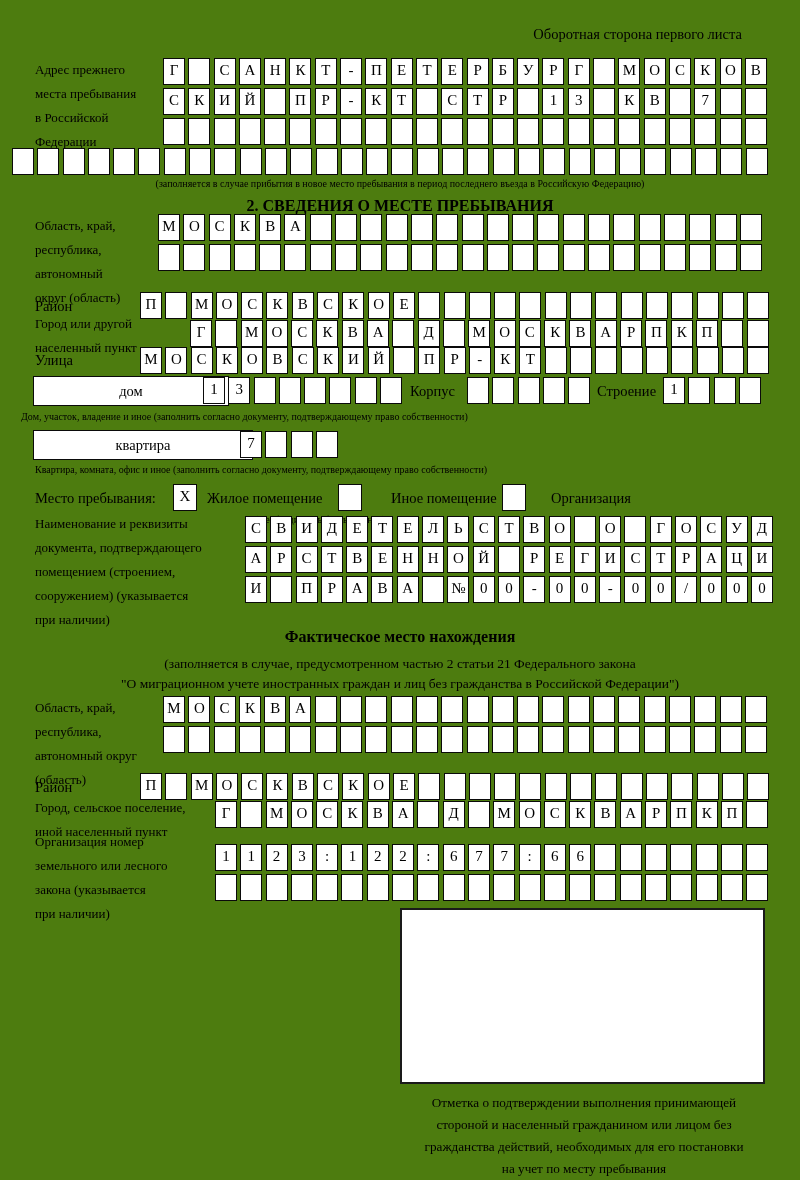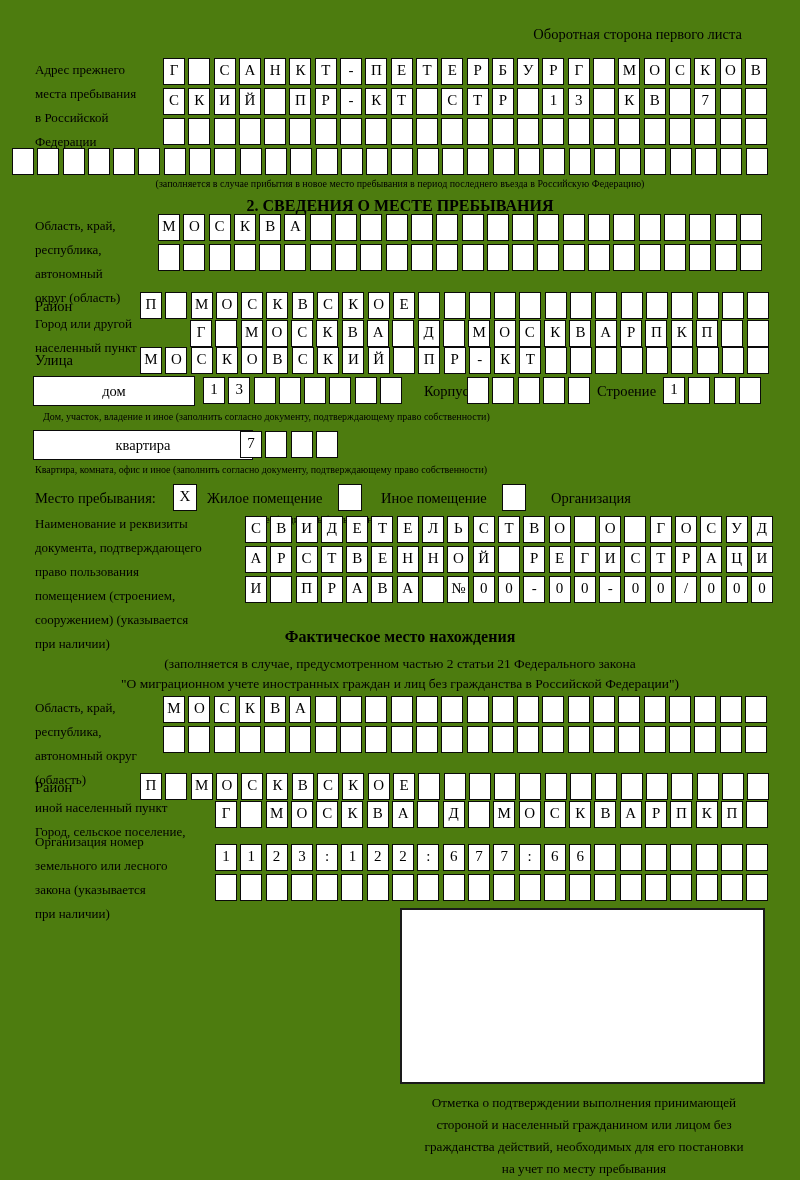--- a/index.html
+++ b/index.html
@@ -297,74 +297,73 @@
       <span class="cell"></span>
       <span class="cell"></span>
       <span class="cell"></span>
       <span class="cell"></span>
       <span class="cell"></span>
       <span class="cell"></span>
       <span class="cell"></span>
       <span class="cell"></span>
     </div>
 
-  <div class="abs widebox" style="left:33px;top:376px;width:162px;">
+  <div class="abs widebox" style="left:33px;top:376px;width:196px;">
     <span>дом</span>
   </div>
   <div class="abs cellrow" style="left:203px;top:377px;">
       <span class="cell">1</span>
       <span class="cell">3</span>
       <span class="cell"></span>
       <span class="cell"></span>
       <span class="cell"></span>
       <span class="cell"></span>
       <span class="cell"></span>
       <span class="cell"></span>
     </div>
-  <div class="abs lbl" style="left:424px;top:379px;">Корпус</div>
+  <div class="abs lbl" style="left:410px;top:379px;">Корпус</div>
   <div class="abs cellrow" style="left:467px;top:377px;">
       <span class="cell"></span>
       <span class="cell"></span>
       <span class="cell"></span>
       <span class="cell"></span>
       <span class="cell"></span>
     </div>
   <div class="abs lbl" style="left:597px;top:379px;">Строение</div>
   <div class="abs cellrow" style="left:663px;top:377px;">
       <span class="cell">1</span>
       <span class="cell"></span>
       <span class="cell"></span>
       <span class="cell"></span>
     </div>
-  <div class="abs note" style="left:43px;top:411px;">Дом, участок, владение и иное (заполнить согласно документу, подтверждающему право собственности)</div>
+  <div class="abs note" style="left:21px;top:411px;">Дом, участок, владение и иное (заполнить согласно документу, подтверждающему право собственности)</div>
 
   <div class="abs widebox" style="left:33px;top:430px;width:220px;">
     <span>квартира</span>
   </div>
   <div class="abs cellrow" style="left:240px;top:431px;">
       <span class="cell">7</span>
       <span class="cell"></span>
       <span class="cell"></span>
       <span class="cell"></span>
     </div>
   <div class="abs note" style="left:35px;top:464px;">Квартира, комната, офис и иное (заполнить согласно документу, подтверждающему право собственности)</div>
 
   <div class="abs lbl" style="left:35px;top:486px;">Место пребывания:</div>
   <span class="cb" style="left:173px;top:484px;">X</span>
   <div class="abs lbl" style="left:207px;top:486px;">Жилое помещение</div>
   <span class="cb" style="left:338px;top:484px;"></span>
-  <div class="abs lbl" style="left:381px;top:486px;">Иное помещение</div>
+  <div class="abs lbl" style="left:391px;top:486px;">Иное помещение</div>
   <span class="cb" style="left:502px;top:484px;"></span>
   <div class="abs lbl" style="left:551px;top:486px;">Организация</div>
   <div class="abs note" style="left:140px;top:514px;width:360px;text-align:center;">(Необходимо выбрать нужное)</div>
 
   <div class="abs lblblock" style="left:35px;top:512px;">
     <div>Наименование и реквизиты</div>
     <div>документа, подтверждающего</div>
-    <div>право пользования</div>
     <div>помещением (строением,</div>
     <div>сооружением) (указывается</div>
     <div>при наличии)</div>
   </div>
   <div class="abs cellrow" style="left:245px;top:516px;">
       <span class="cell">С</span>
       <span class="cell">В</span>
       <span class="cell">И</span>
       <span class="cell">Д</span>
       <span class="cell">Е</span>
@@ -518,22 +517,22 @@
       <span class="cell"></span>
       <span class="cell"></span>
       <span class="cell"></span>
       <span class="cell"></span>
       <span class="cell"></span>
       <span class="cell"></span>
       <span class="cell"></span>
     </div>
 
   <div class="abs lblblock" style="left:35px;top:796px;">
+    <div>Город, сельское поселение,</div>
     <div>иной населенный пункт</div>
-    <div>Город, сельское поселение,</div>
   </div>
   <div class="abs cellrow" style="left:215px;top:801px;">
       <span class="cell">Г</span>
       <span class="cell"></span>
       <span class="cell">М</span>
       <span class="cell">О</span>
       <span class="cell">С</span>
       <span class="cell">К</span>
       <span class="cell">В</span>
       <span class="cell">А</span>

